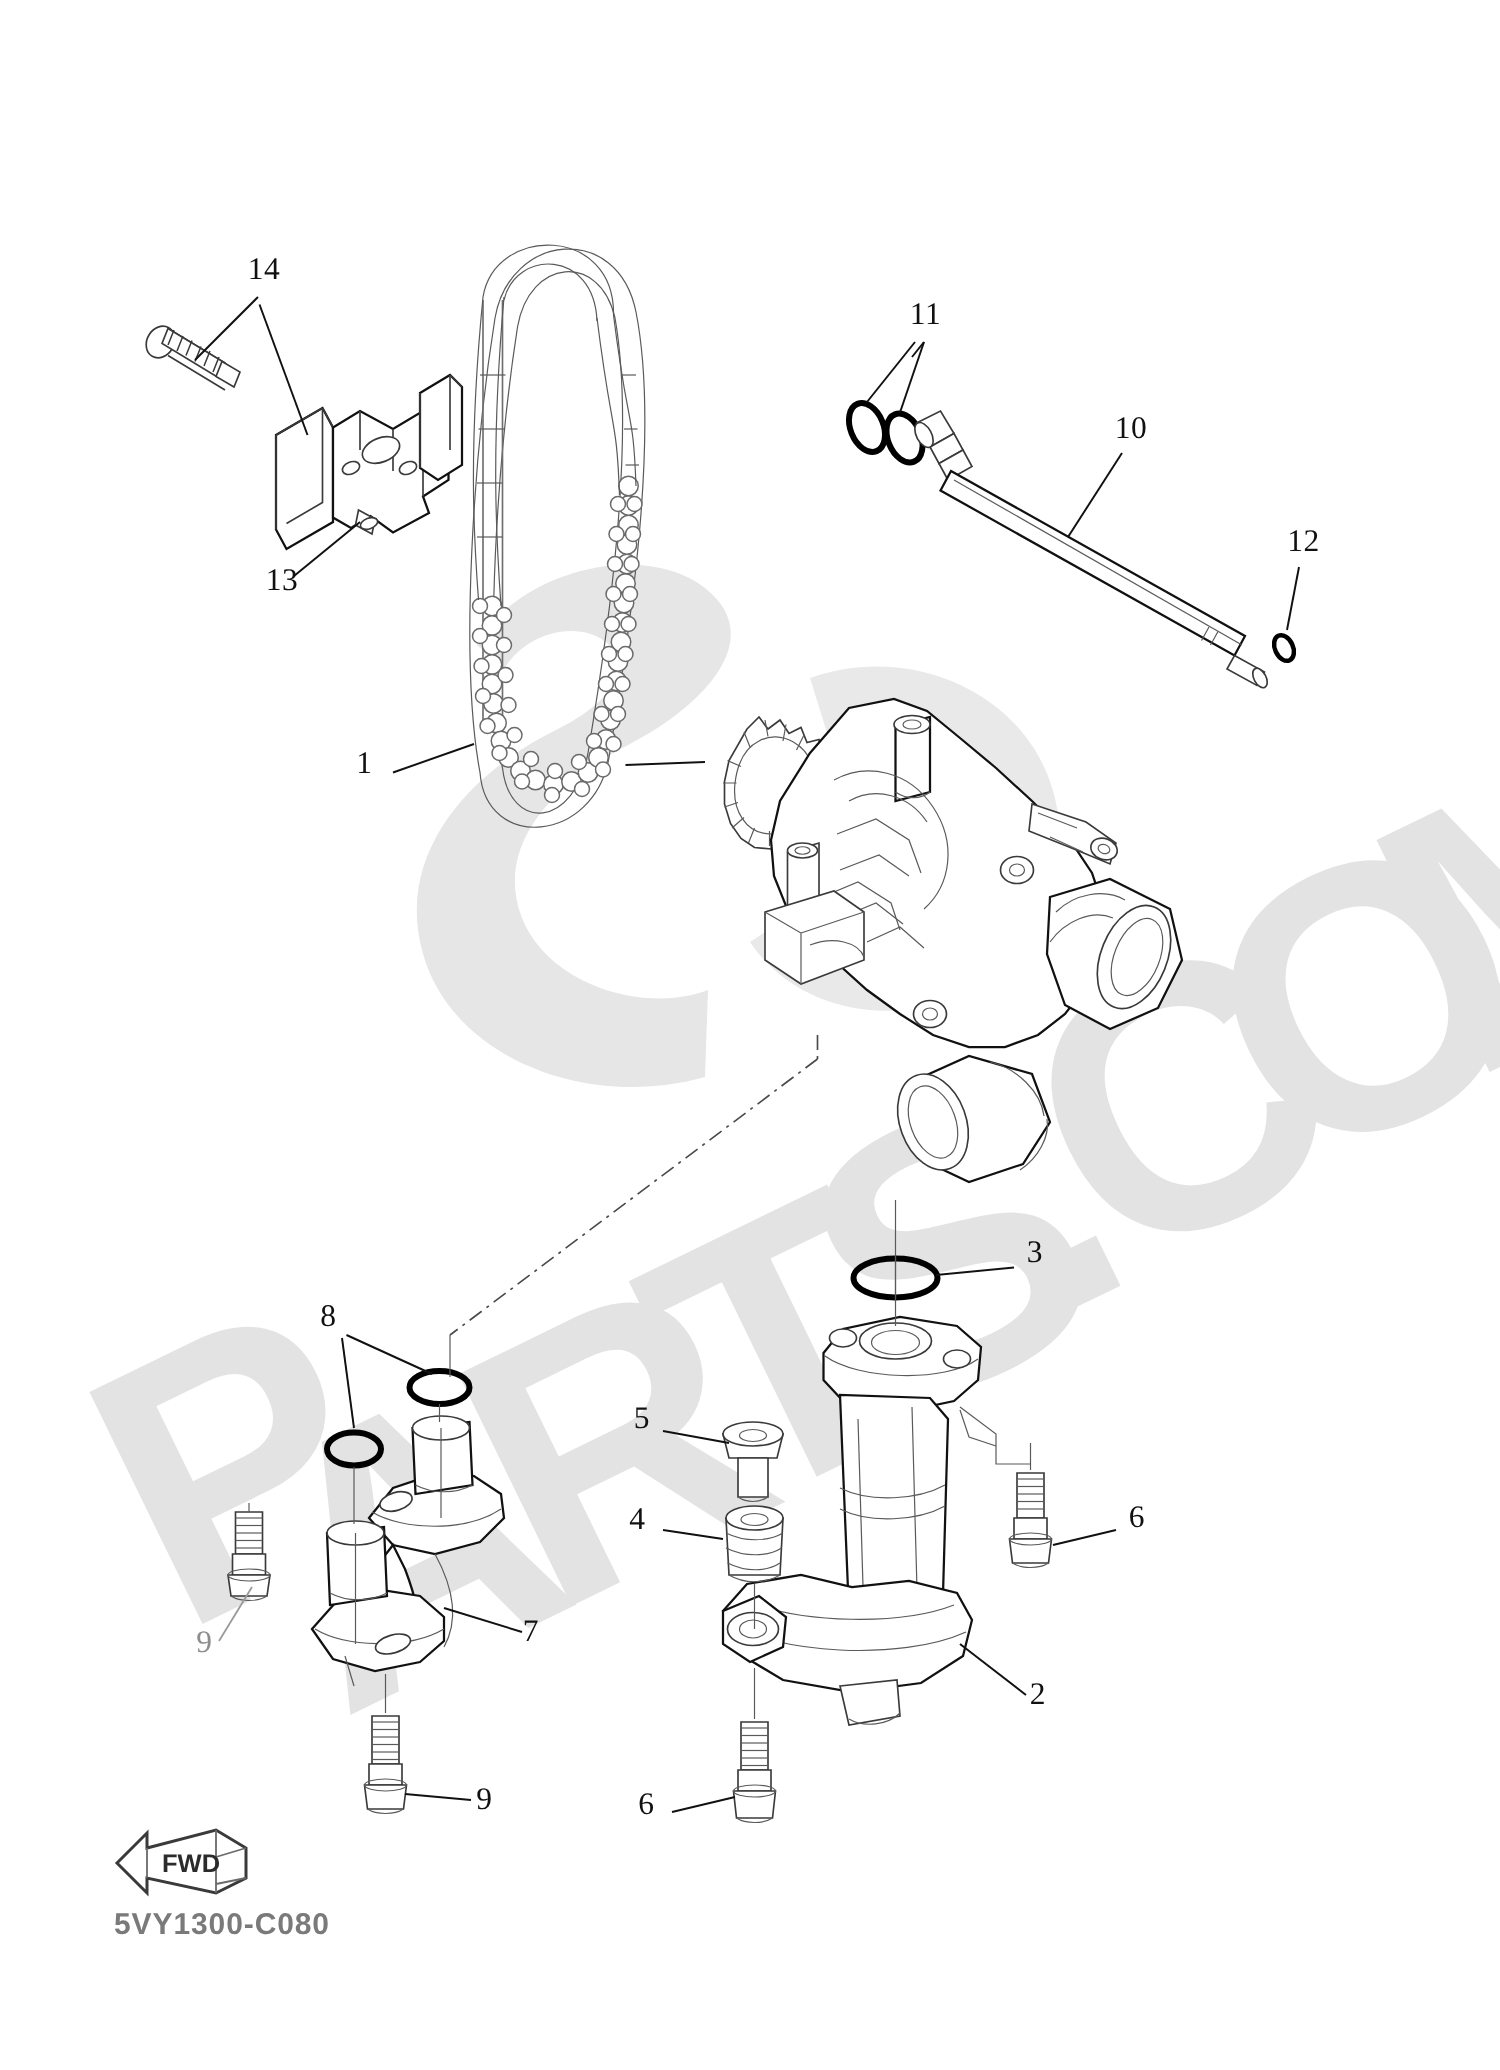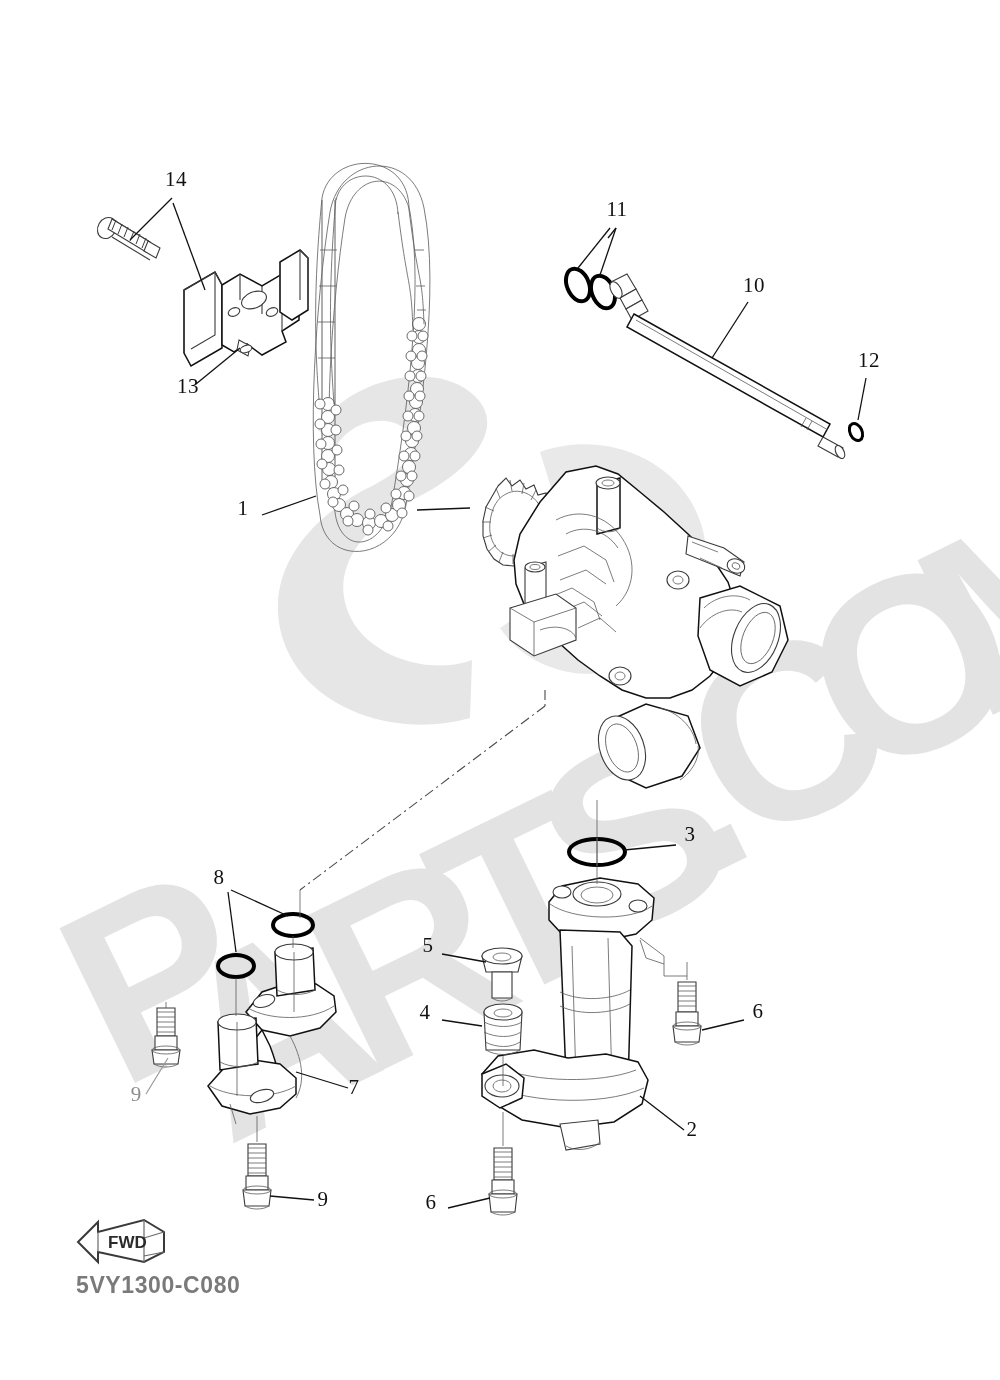--- a/index.html
+++ b/index.html
@@ -30,21 +30,21 @@
   }
   .leader{fill:none;stroke:#111;stroke-width:1.3;}
   .leader-faint{fill:none;stroke:#9a9a9a;stroke-width:1.2;}
   .wmtext{
     font-family:"Liberation Sans", sans-serif;
     font-weight:bold;fill:#e3e3e3;
   }
   #partno{
     position:absolute;left:76px;top:1272px;z-index:4;
     font-family:"Liberation Sans", sans-serif;
-    font-size:23px;font-weight:bold;color:#7a7a7a;letter-spacing:0.6px;
+    font-size:20px;font-weight:bold;color:#7a7a7a;letter-spacing:0.6px;
     white-space:nowrap;
   }
   #fwdbox{position:absolute;left:72px;top:1212px;width:100px;height:58px;z-index:4;}
   .chainlink{fill:none;stroke:#6e6e6e;stroke-width:1.1;}
   .chaindot{fill:#ffffff;stroke:#6a6a6a;stroke-width:1;}
 </style>
 </head>
 <body>
 
 <div id="stage">

